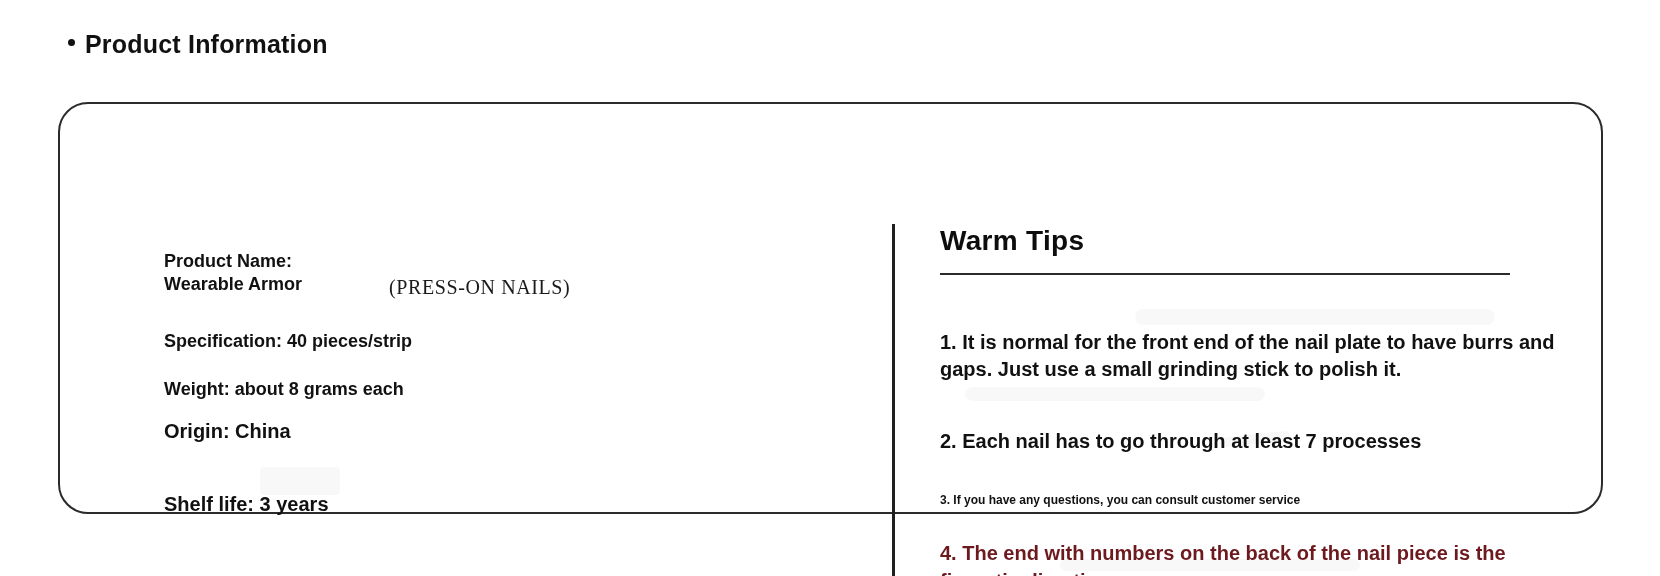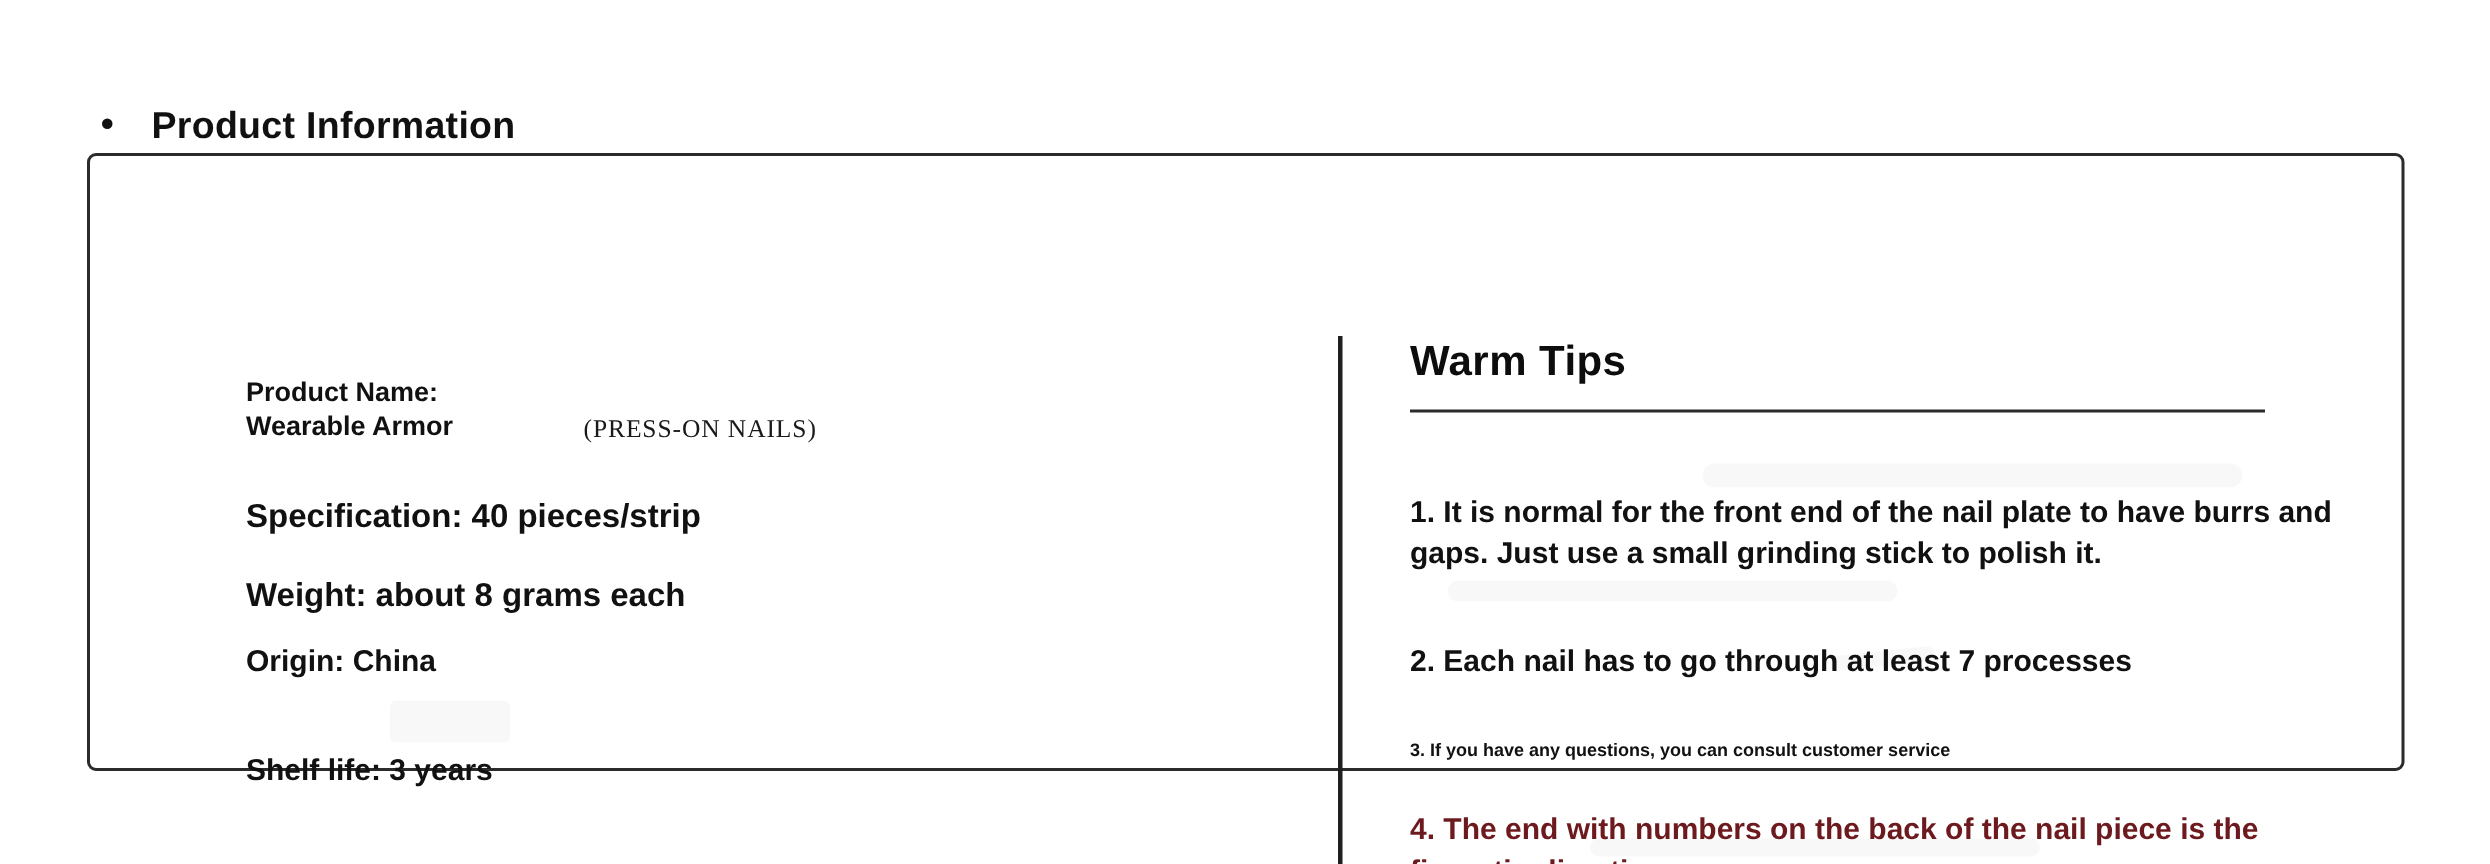--- a/index.html
+++ b/index.html
@@ -21,22 +21,21 @@
     inset: 0;
   }
 
   
   .heading {
     position: absolute;
     left: 68px;
     top: 30px;
     display: flex;
     align-items: center;
-    gap: 26px;
-    margin-top: 40px;
+    gap: 10px;
   }
   .heading-bullet {
     width: 7px;
     height: 7px;
     background: #111111;
     border-radius: 50%;
     display: inline-block;
     margin-bottom: 4px;
   }
   .heading-text {
@@ -47,21 +46,21 @@
   }
 
   
   .card {
     position: absolute;
     left: 58px;
     top: 102px;
     width: 1545px;
     height: 412px;
     border: 2px solid #2b2b2b;
-    border-radius: 6px;
+    border-radius: 30px;
     box-sizing: border-box;
   }
 
   .divider {
     position: absolute;
     left: 832px;
     top: 120px;
     width: 3px;
     height: 372px;
     background: #1f1f1f;
@@ -83,27 +82,27 @@
     font-weight: bold;
     line-height: 1.3;
     color: #111111;
     width: 230px;
   }
   .prod-name-serif {
     position: absolute;
     left: 225px;
     top: 26px;
     font-family: "Liberation Serif", serif;
-    font-size: 17px;
+    font-size: 20px;
     letter-spacing: 0.6px;
     color: #1a1a1a;
     font-variant: small-caps;
   }
   .spec-line {
-    font-size: 22px;
+    font-size: 18px;
     font-weight: bold;
     color: #111111;
     margin-top: 19px;
   }
   .spec-line.l3 { margin-top: 27px; }
   .spec-line.l4 { margin-top: 20px; font-size: 20px; }
   .spec-line.l5 { margin-top: 50px; font-size: 20px; }
 
   
   .right-col {

